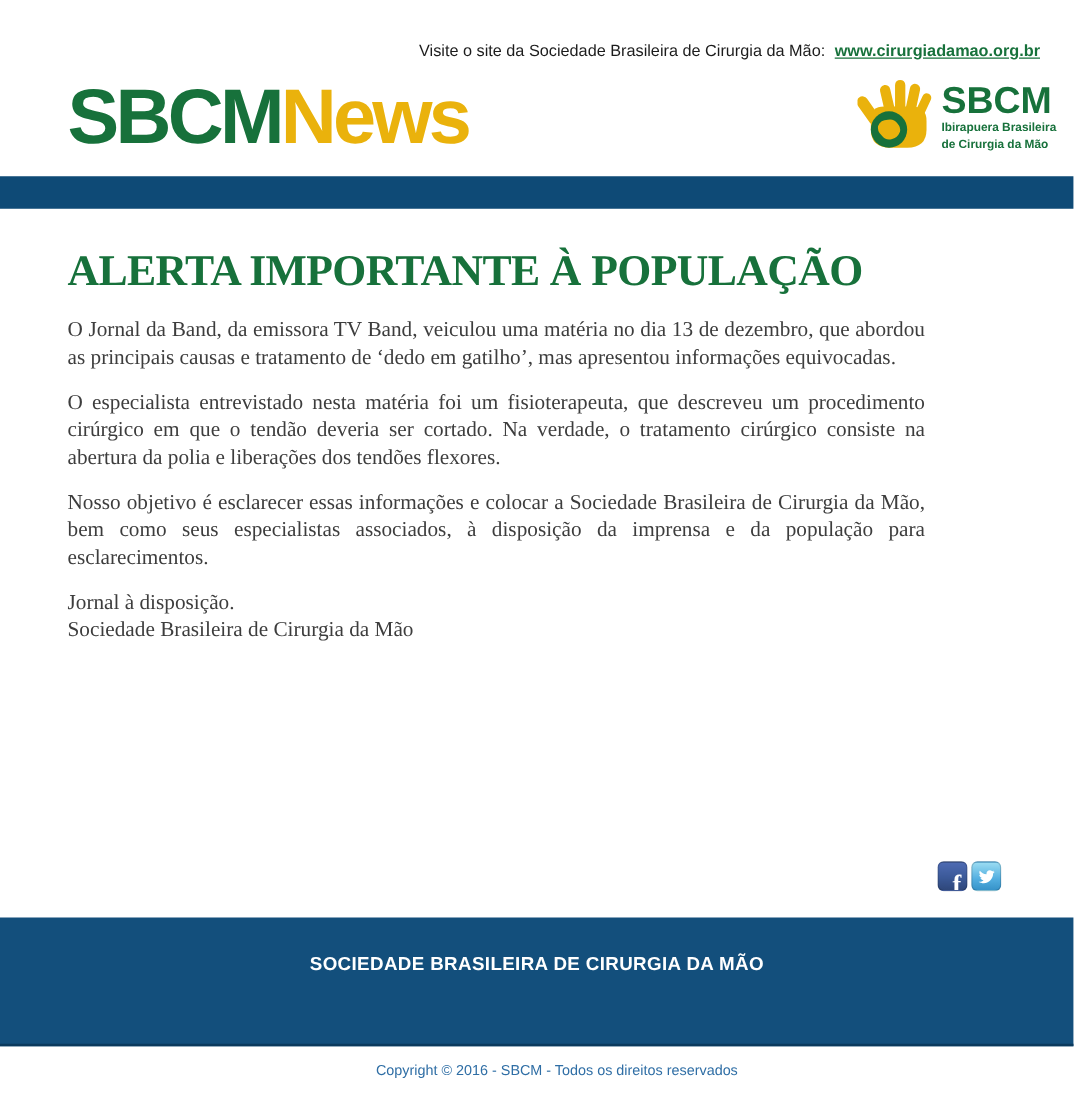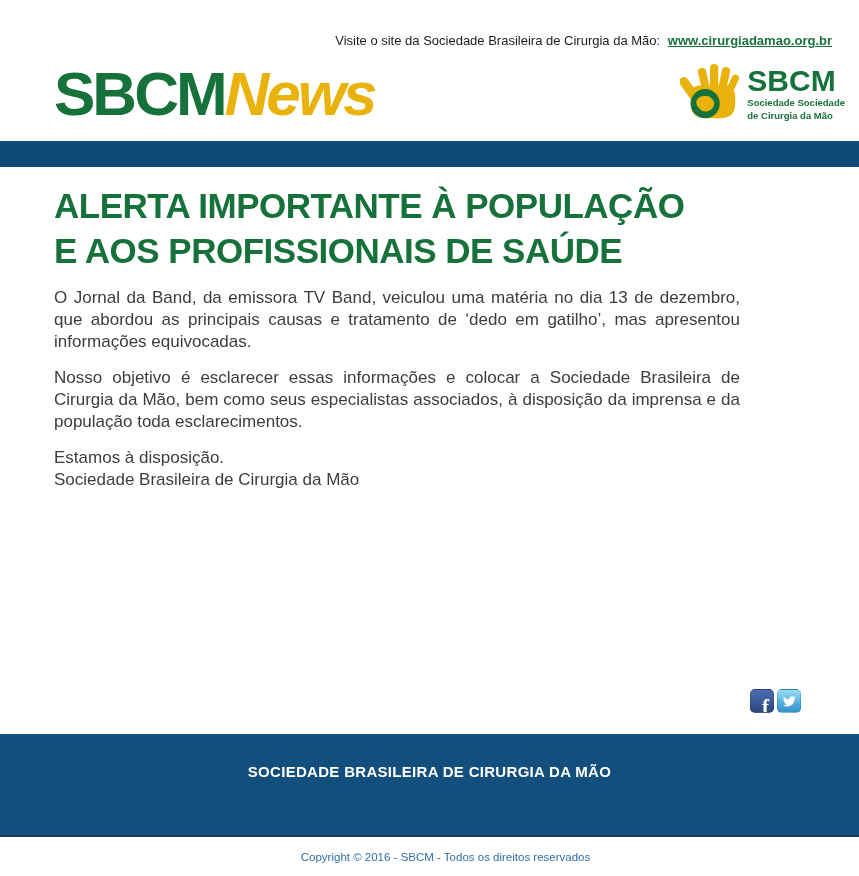--- a/index.html
+++ b/index.html
@@ -35,33 +35,33 @@
     height:80px;
   }
   .wordmark{
     font-size:62px;
     font-weight:bold;
     letter-spacing:-3px;
     line-height:1;
     white-space:nowrap;
   }
   .wordmark .green{color:#17713B;}
-  .wordmark .yellow{color:#EAB20C;font-style:italic;}
+  .wordmark .yellow{color:#EAB20C;}
   .logo{display:flex;align-items:center;gap:5px;}
   .logo-text{line-height:1;}
   .logo-acronym{
     font-size:30px;font-weight:bold;color:#17713B;letter-spacing:0;
   }
   .logo-sub{
     font-size:9.5px;font-weight:bold;color:#17713B;line-height:1.15;margin-top:2px;
   }
   
   .bluebar{height:26px;background:#0E4A76;margin-top:7px;}
   
-  .content{padding:16px 119px 0 54px;}
+  .content{padding:27px 119px 0 54px;font-family:Liberation Serif, serif;}
   .headline{
     color:#17713B;
     font-size:35px;
     line-height:45px;
     font-weight:bold;
     letter-spacing:-0.5px;
     margin:0;
   }
   .content p{
     margin:14px 0 0 0;
@@ -154,37 +154,37 @@
             <rect x="50" y="13" width="7.5" height="24" rx="3.7" transform="rotate(25 53 25)"></rect>
             <rect x="4" y="15" width="9.5" height="27" rx="4.7" transform="rotate(-35 9 28)"></rect>
             <path d="M11 36 Q11 25 22 25 L45 25 Q57 25 57 37 L57 44 Q57 59 41 59 L27 59 Q11 59 11 44 Z"></path>
           </g>
           <circle cx="26" cy="44" r="15" fill="#17713B"></circle>
           <path d="M17 41 Q19 36 25 36 Q30 35 33 39 Q36 42 35 46 Q33 51 28 52 Q23 53 20 49 Q16 45 17 41 Z" fill="#EAB20C"></path>
         </svg>
       </span>
       <div class="logo-text">
         <div class="logo-acronym">SBCM</div>
-        <div class="logo-sub">Sociedade Sociedade</div>
+        <div class="logo-sub">Ibirapuera Brasileira</div>
         <div class="logo-sub">de Cirurgia da Mão</div>
       </div>
     </div>
   </div>
 
   <div class="bluebar"></div>
 
   <div class="content">
     <h1 class="headline">
       <span style="display:block">ALERTA IMPORTANTE À POPULAÇÃO</span>
-      <span style="display:block">E AOS PROFISSIONAIS DE SAÚDE</span>
     </h1>
     <p>O Jornal da Band, da emissora TV Band, veiculou uma matéria no dia 13 de dezembro, que abordou as principais causas e tratamento de ‘dedo em gatilho’, mas apresentou informações equivocadas.</p>
-    <p>Nosso objetivo é esclarecer essas informações e colocar a Sociedade Brasileira de Cirurgia da Mão, bem como seus especialistas associados, à disposição da imprensa e da população toda esclarecimentos.</p>
+    <p>O especialista entrevistado nesta matéria foi um fisioterapeuta, que descreveu um procedimento cirúrgico em que o tendão deveria ser cortado. Na verdade, o tratamento cirúrgico consiste na abertura da polia e liberações dos tendões flexores.</p>
+    <p>Nosso objetivo é esclarecer essas informações e colocar a Sociedade Brasileira de Cirurgia da Mão, bem como seus especialistas associados, à disposição da imprensa e da população para esclarecimentos.</p>
     <div class="closing">
-      <div>Estamos à disposição.</div>
+      <div>Jornal à disposição.</div>
       <div>Sociedade Brasileira de Cirurgia da Mão</div>
     </div>
   </div>
 
   <div class="social">
     <div class="s-icon fb">
       <span>f</span>
     </div>
     <div class="s-icon tw">
       <svg width="18" height="18" viewBox="0 0 24 24">

